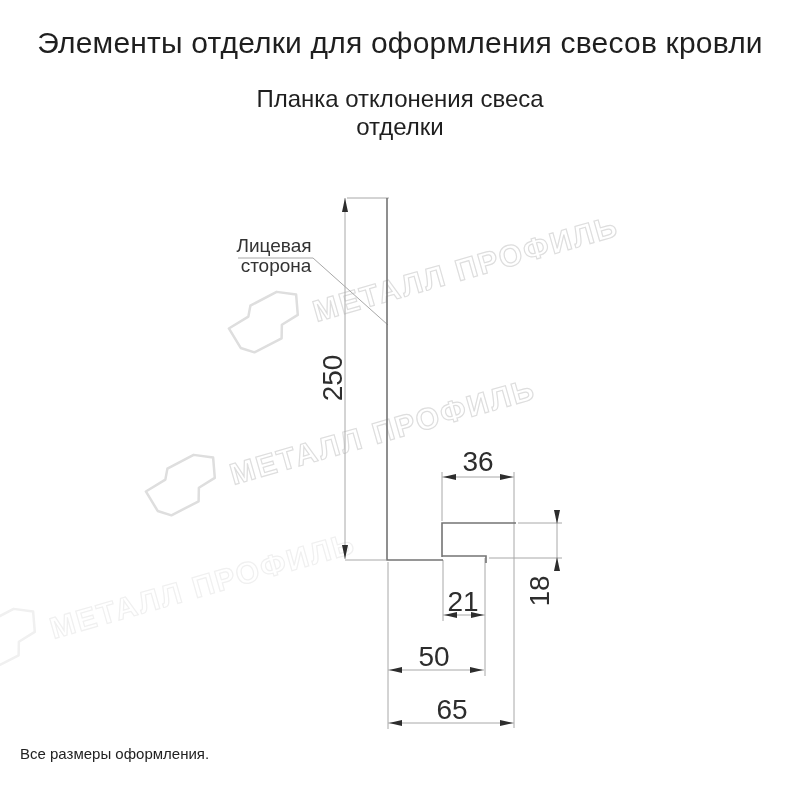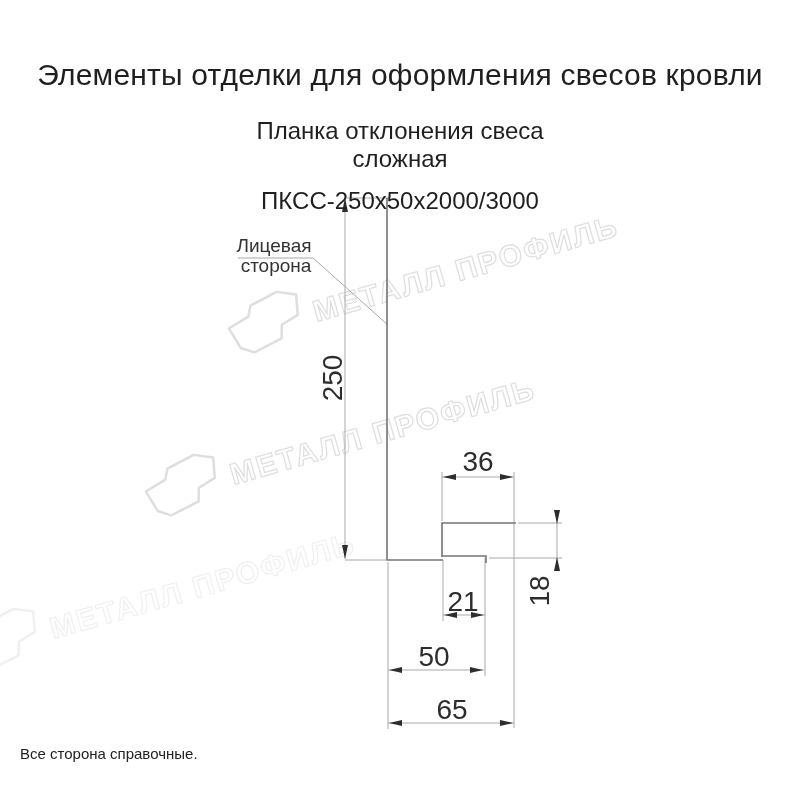--- a/index.html
+++ b/index.html
@@ -1,20 +1,20 @@
 <!DOCTYPE html>
 <html><head>
 <meta charset="utf-8">
 <style>
   html,body{margin:0;padding:0;background:#ffffff;}
   .page{
     position:relative;width:800px;height:800px;background:#ffffff;overflow:hidden;
     font-family:"Liberation Sans", sans-serif;color:#262626;
   }
-  .hdr{position:absolute;left:0;width:800px;text-align:center;margin-top:32px;}
+  .hdr{position:absolute;left:0;width:800px;text-align:center;}
   .title{top:26px;font-size:30px;letter-spacing:0.2px;color:#1f1f1f;}
   .sub1{top:85px;font-size:24px;color:#1f1f1f;}
   .sub2{top:113px;font-size:24px;color:#1f1f1f;}
   .pcode{top:155px;font-size:24px;color:#1f1f1f;}
   .notes{position:absolute;left:20px;top:744px;font-size:15px;line-height:19px;color:#222;}
   svg{position:absolute;left:0;top:0;}
   .dimtxt{font-size:28px;fill:#2d2d2d;}
   .leadtxt{font-size:19px;fill:#333;}
   .wmtxt{font-size:30px;font-weight:bold;letter-spacing:2px;fill:#ffffff;stroke:#dedede;stroke-width:1.2px;}
   .wmtxt3{stroke:#f0f0f0;}
@@ -91,20 +91,19 @@
     </g>
 
     <g text-anchor="middle">
       <text class="leadtxt" x="274" y="252">Лицевая</text>
       <text class="leadtxt" x="276" y="272">сторона</text>
     </g>
   </svg>
 
   <div class="hdr title">Элементы отделки для оформления свесов кровли</div>
   <div class="hdr sub1">Планка отклонения свеса</div>
-  <div class="hdr sub2">сложная</div>
-  <div class="hdr pcode">ПКСС-250х50х2000/3000</div>
+  <div class="hdr sub2">отделки</div>
 
   <div class="notes">
-    <div>Все сторона справочные.</div>
+    <div>Все размеры оформления.</div>
   </div>
 
 </div>
 
 </body></html>

